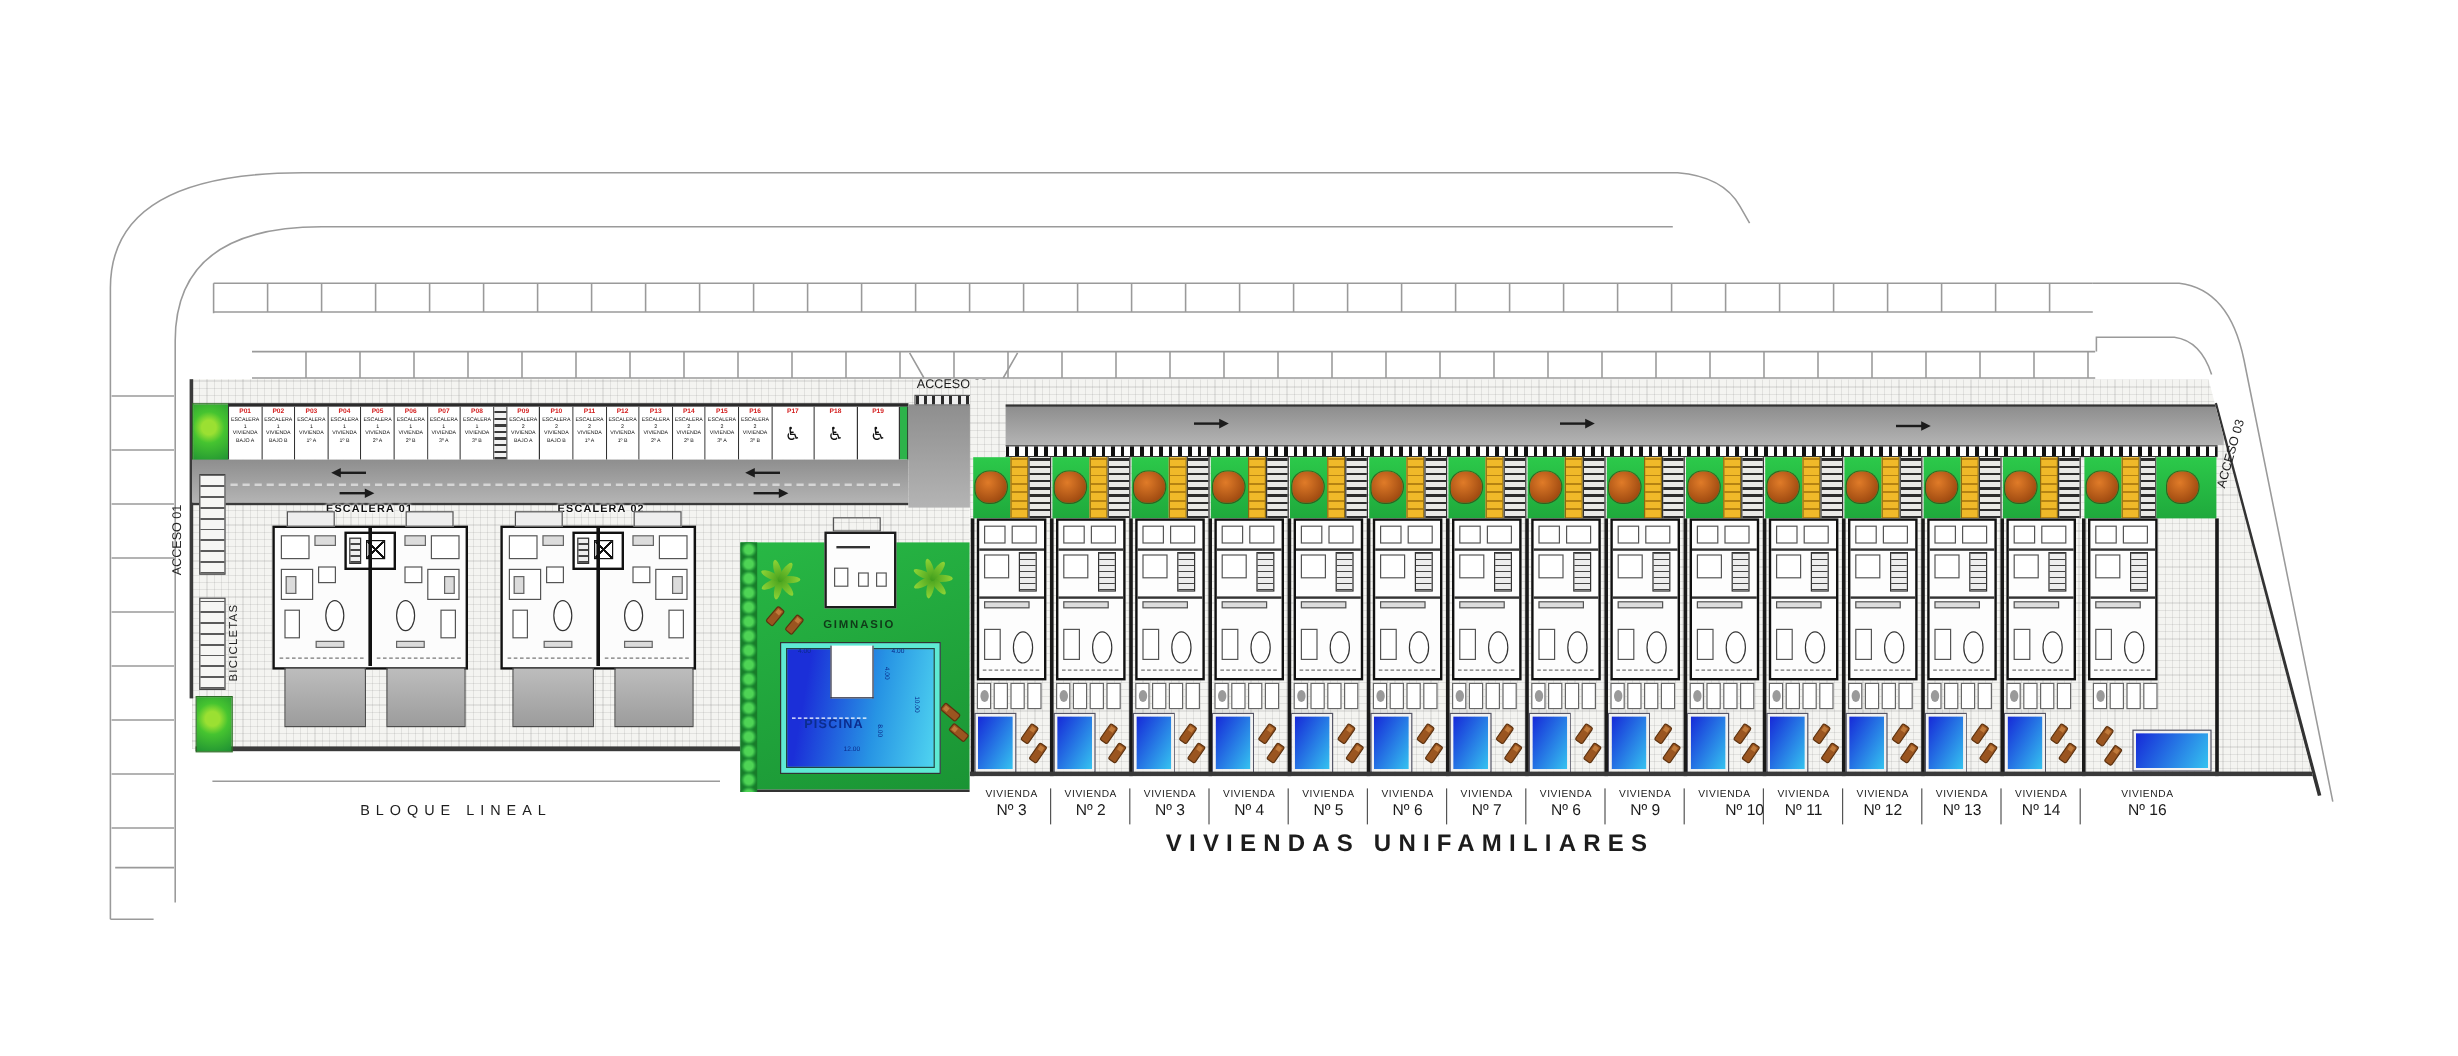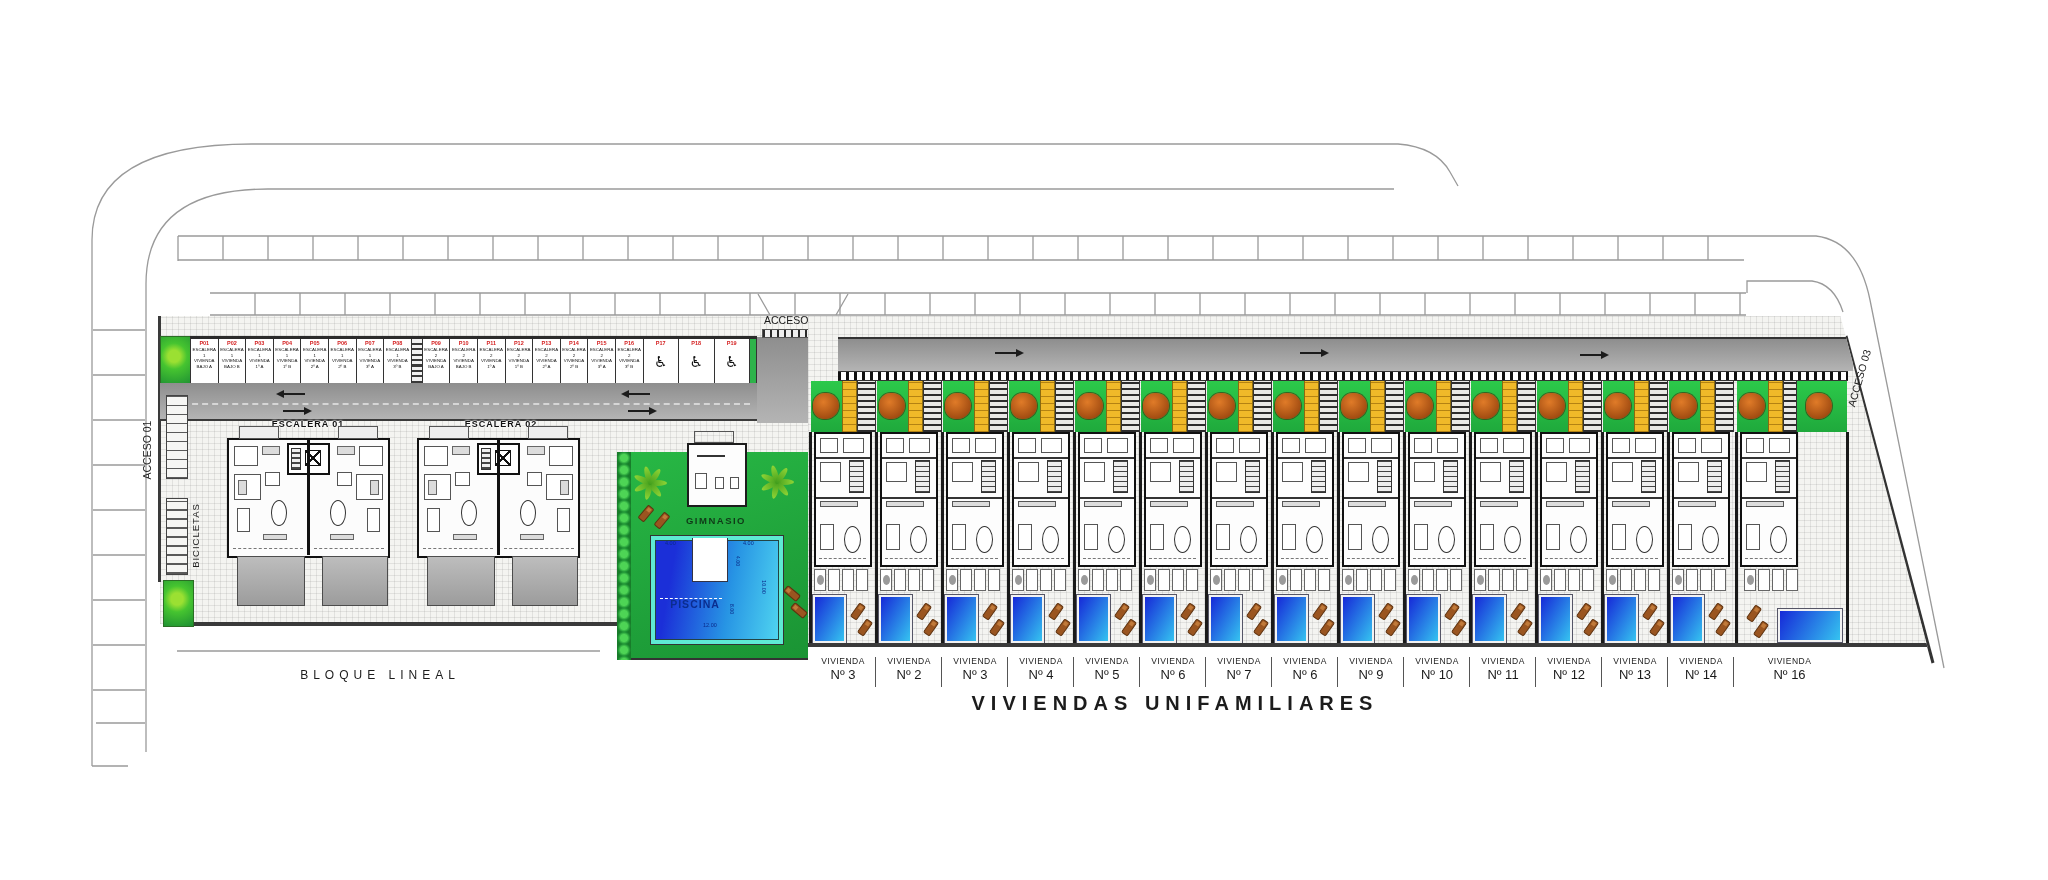--- a/index.html
+++ b/index.html
@@ -843,21 +843,21 @@
         <div class="l2" style="position: relative;">Nº 6</div>
       </div>
       <div class="vdiv" style="position: absolute; left: 1271px;"></div>
       <div class="vlabel" style="position: absolute; left: 1338px; width: 66px;">
         <div class="l1" style="position: relative;">VIVIENDA</div>
         <div class="l2" style="position: relative;">Nº 9</div>
       </div>
       <div class="vdiv" style="position: absolute; left: 1337px;"></div>
       <div class="vlabel" style="position: absolute; left: 1404px; width: 66px;">
         <div class="l1" style="position: relative;">VIVIENDA</div>
-        <div class="l2" style="position: relative;">Nº 10</div>
+        <div class="l2" style="position: relative; text-align: right;">Nº 10</div>
       </div>
       <div class="vdiv" style="position: absolute; left: 1403px;"></div>
       <div class="vlabel" style="position: absolute; left: 1470px; width: 66px;">
         <div class="l1" style="position: relative;">VIVIENDA</div>
         <div class="l2" style="position: relative;">Nº 11</div>
       </div>
       <div class="vdiv" style="position: absolute; left: 1469px;"></div>
       <div class="vlabel" style="position: absolute; left: 1536px; width: 66px;">
         <div class="l1" style="position: relative;">VIVIENDA</div>
         <div class="l2" style="position: relative;">Nº 12</div>

